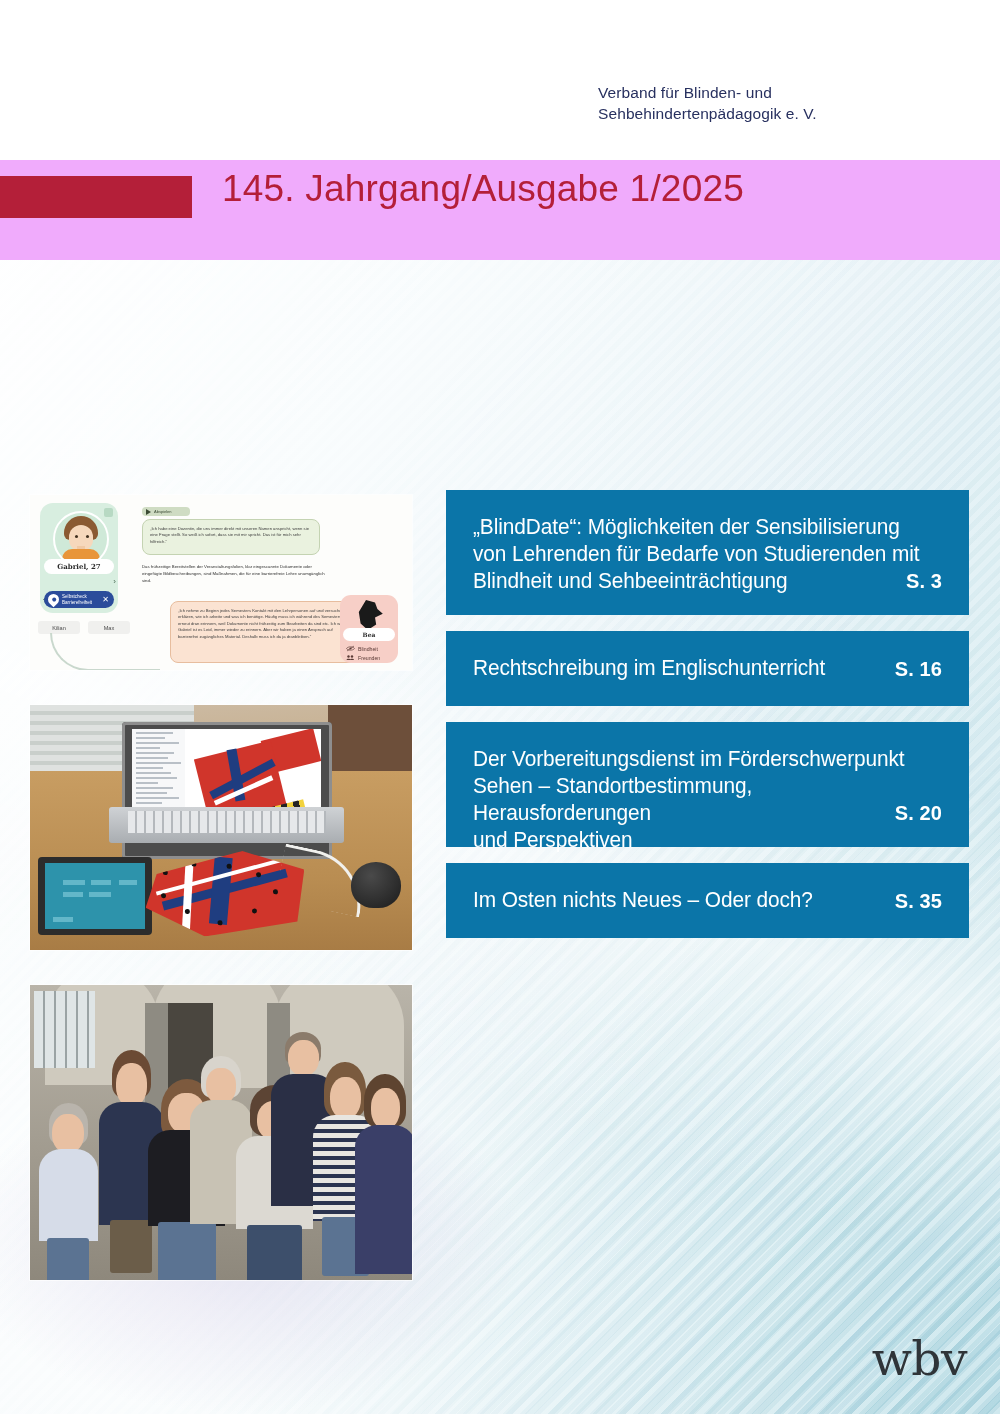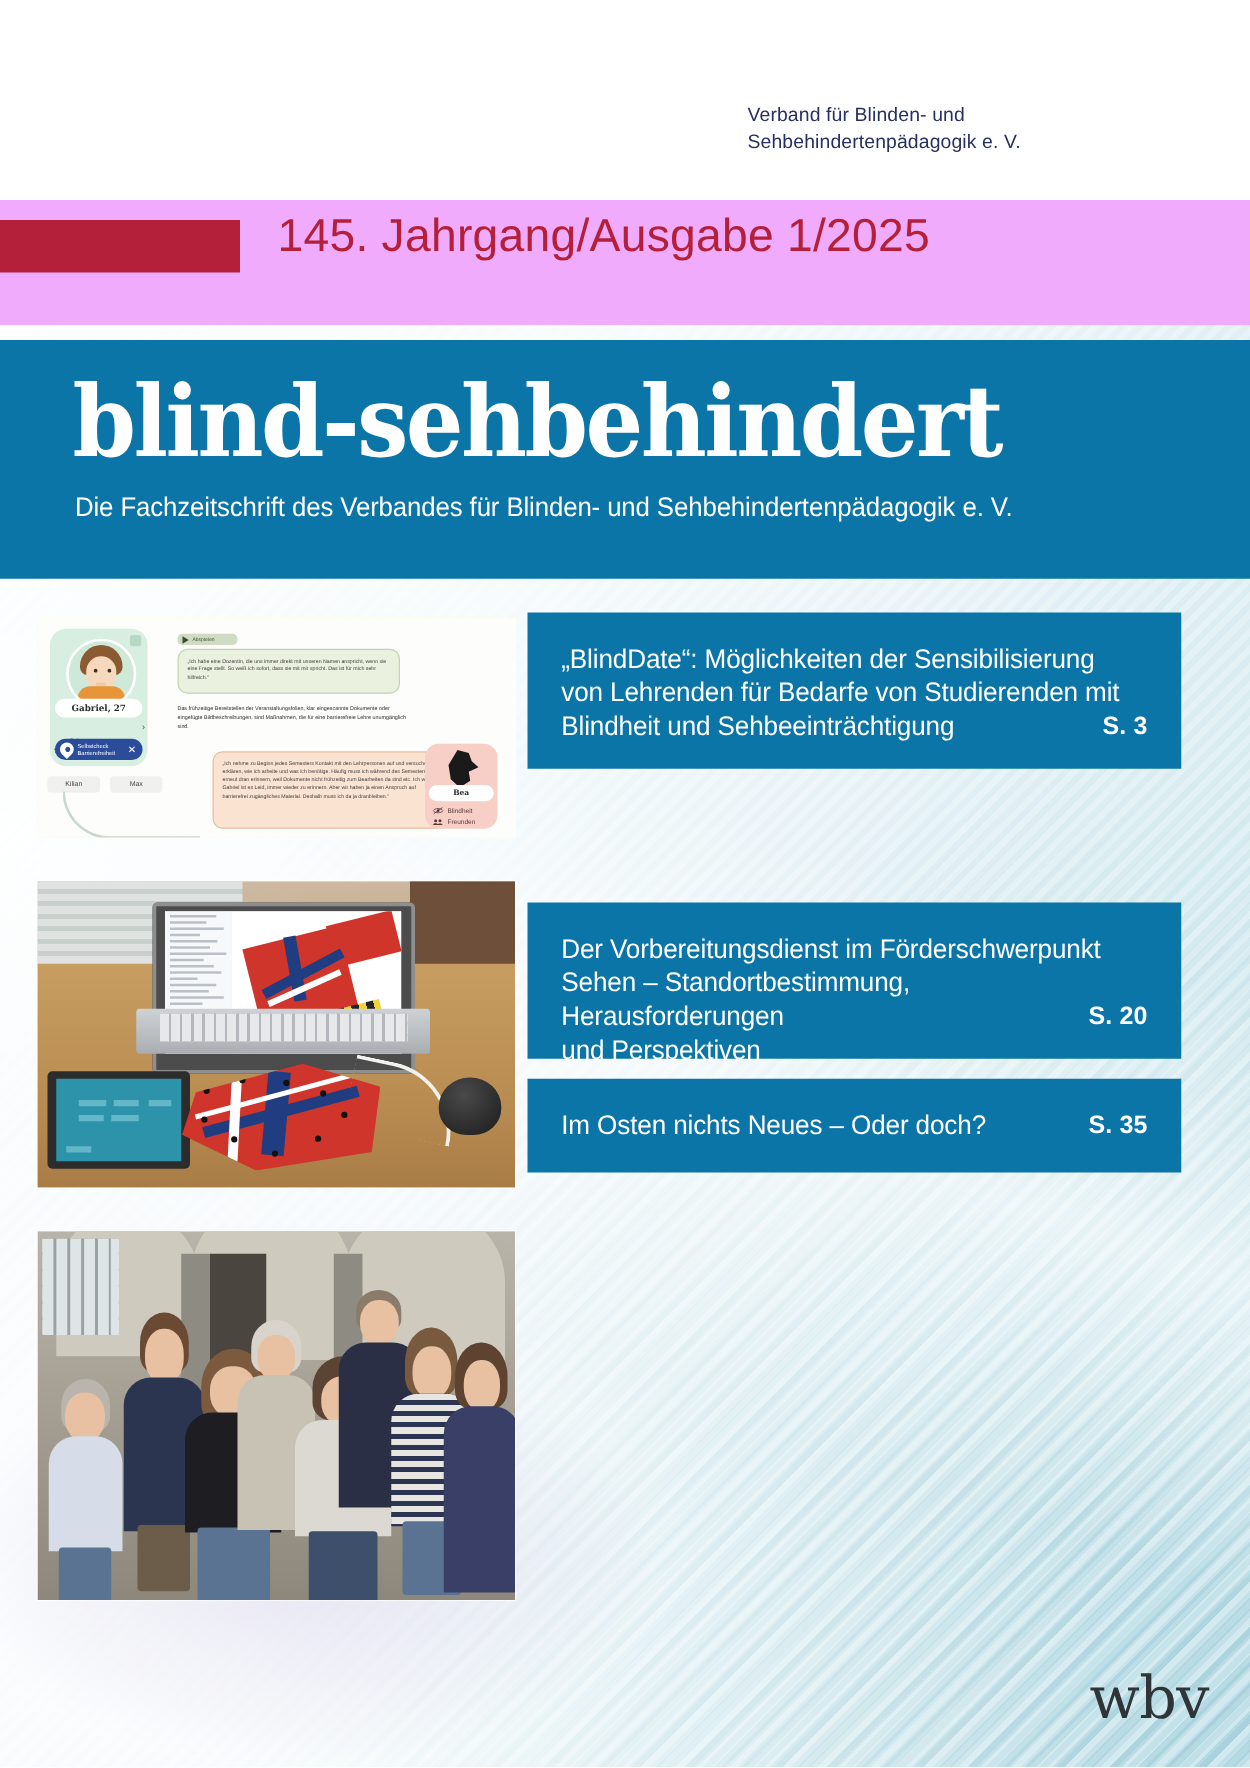--- a/index.html
+++ b/index.html
@@ -159,21 +159,21 @@
   .content {
     position: absolute;
     top: 463px;
     left: 0; right: 0; bottom: 0;
   }
 
   
   .photo {
     position: absolute;
     left: 30px;
-    background: #fef9c3;
+    background: #15803d;
     overflow: hidden;
     box-shadow: 0 0 0 1px rgba(255,255,255,0.65);
   }
   #photo-app      { top: 32px;  width: 382px; height: 175px; }
   #photo-tactile  { top: 242px; width: 382px; height: 245px; }
   #photo-group    { top: 522px; width: 382px; height: 295px; }
 
   
   .app-shot { position:absolute; inset:0; background:#fdfdfb; }
   .card-left {
@@ -363,21 +363,21 @@
   .doorway { position:absolute; left:36%; top:6%; width:12%; height:34%; background:#4a463f; }
   .person { position:absolute; }
   .p-head { position:absolute; border-radius:46%; background:#e8c0a2; }
   .p-hair { position:absolute; border-radius:50% 50% 28% 28%; }
   .p-body { position:absolute; border-radius:22px 22px 0 0; }
   .p-legs { position:absolute; background:#5b7392; border-radius:3px; }
 
   
   .art-box {
     position: absolute;
-    left: 422px;
+    left: 446px;
     width: 523px;
     background: #0b75a8;
     box-sizing: border-box;
     padding: 24px 26px 24px 27px;
     color: #ffffff;
   }
   .art-title {
     font-family: "Liberation Sans Narrow", "Liberation Sans", sans-serif;
     font-size: 21.5px;
     line-height: 27px;
@@ -424,24 +424,20 @@
     <div class="org-name">Verband für Blinden- und
 Sehbehindertenpädagogik e. V.</div>
 
   </div>
 
   <div class="issue-band">
     <div class="issue-swatch"></div>
     <div class="issue-text">145. Jahrgang/Ausgabe 1/2025</div>
   </div>
 
-  <div class="title-block">
-    <div class="journal-title">blind-sehbehindert</div>
-    <div class="journal-subtitle">Die Fachzeitschrift des Verbandes für Blinden- und Sehbehindertenpädagogik e. V.</div>
-  </div>
 
   <div class="content">
 
     <div class="photo" id="photo-app">
       <div class="app-shot">
 
         <div class="card-left">
           <div class="avatar-wrap">
             <div class="av-hair"></div>
             <div class="av-face"></div>
@@ -647,20 +643,24 @@
       </div>
     </div>
 
     <div class="art-box" id="art-0" style="top: 27px; height: 125px;">
       <div class="art-title">„BlindDate“: Möglichkeiten der Sensibilisierung
 von Lehrenden für Bedarfe von Studierenden mit
 Blindheit und Sehbeeinträchtigung</div>
       <div class="art-page">S. 3</div>
     </div>
 
+    <div class="art-box" id="art-1" style="top: 168px; height: 75px; display: flex; align-items: center;">
+      <div class="art-title">Rechtschreibung im Englischunterricht</div>
+      <div class="art-page" style="bottom: auto; top: 50%; transform: translateY(-50%);">S. 16</div>
+    </div>
 
     <div class="art-box" id="art-2" style="top: 259px; height: 125px;">
       <div class="art-title">Der Vorbereitungsdienst im Förderschwerpunkt
 Sehen – Standortbestimmung, Herausforderungen
 und Perspektiven</div>
       <div class="art-page">S. 20</div>
     </div>
 
     <div class="art-box" id="art-3" style="top: 400px; height: 75px; display: flex; align-items: center;">
       <div class="art-title">Im Osten nichts Neues – Oder doch?</div>

